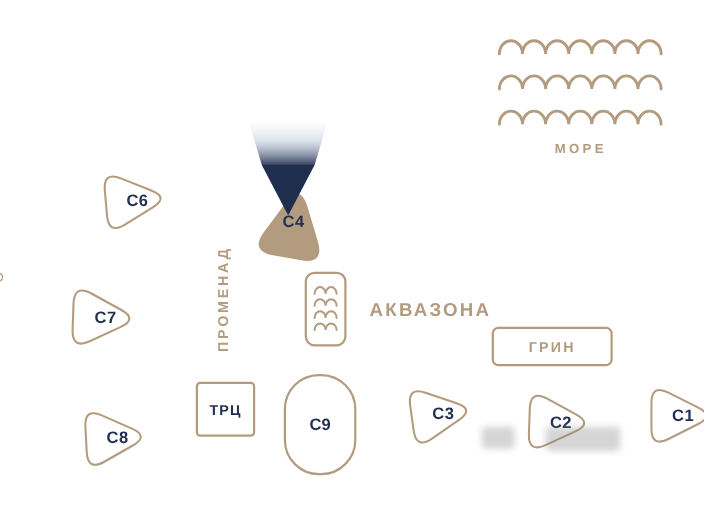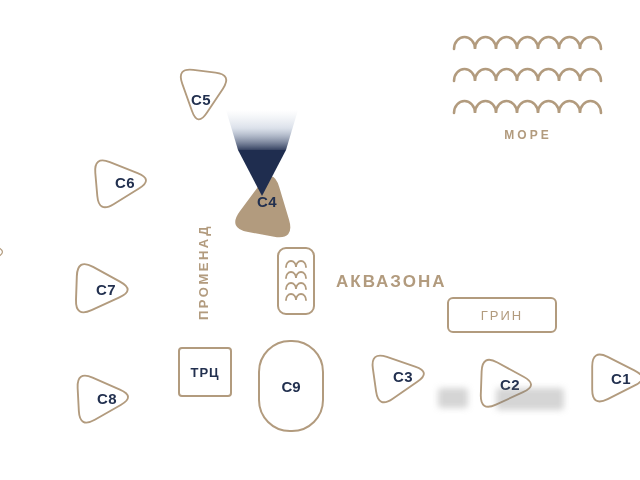--- a/index.html
+++ b/index.html
@@ -18,21 +18,21 @@
   .building svg.tri{position:absolute;inset:0;width:100%;height:100%;overflow:visible;}
   .building svg.tri path{fill:#fff;stroke:var(--accent);stroke-width:2.6;stroke-linejoin:round;}
   .building.filled svg.tri path{fill:var(--accent);stroke:var(--accent);}
   .building .label{
     position:absolute;inset:0;display:flex;align-items:center;justify-content:center;
     font-size:15px;font-weight:600;color:var(--navy);letter-spacing:.5px;
   }
   
   .b-c5{left:166px;top:62px;width:70px;height:74px;}   .b-c5 svg{transform:rotate(97deg);}
   .b-c6{left:86px;top:146px;width:78px;height:72px;}   .b-c6 svg{transform:rotate(-5deg);}
-  .b-c7{left:66px;top:252px;width:80px;height:74px;}   .b-c7 svg{transform:rotate(2deg);}
+  .b-c7{left:56px;top:252px;width:80px;height:74px;}   .b-c7 svg{transform:rotate(2deg);}
   .b-c8{left:68px;top:362px;width:78px;height:72px;}   .b-c8 svg{transform:rotate(-3deg);}
   .b-c4{left:224px;top:160px;width:86px;height:82px;z-index:2;} .b-c4 svg{transform:rotate(-80deg);}
   .b-c3{left:364px;top:340px;width:78px;height:72px;text-decoration:underline;}  .b-c3 svg{transform:rotate(-8deg);}
   .b-c2{left:472px;top:348px;width:76px;height:72px;}  .b-c2 svg{transform:rotate(2deg);}
   .b-c1{left:582px;top:342px;width:78px;height:72px;}
   .b-sliver{left:-34px;top:226px;width:46px;height:52px;}
   
   .beam{position:absolute;left:225px;top:110px;width:74px;height:86px;z-index:3;pointer-events:none;}
   
   .box{position:absolute;border:2px solid var(--accent);background:#fff;box-sizing:border-box;}
@@ -44,21 +44,21 @@
   .b-mall .label{font-size:13px;letter-spacing:1px;}
   .b-c9{left:258px;top:340px;width:66px;height:92px;border-radius:32px;}
   .b-c9 .label{font-size:15px;}
   .b-aqua{left:277px;top:247px;width:38px;height:68px;border-radius:9px;
           display:flex;align-items:center;justify-content:center;}
   .aqua-label{
     position:absolute;left:336px;top:272px;
     font-size:17px;font-weight:700;letter-spacing:2px;color:var(--accent);
   }
   .b-green{left:447px;top:297px;width:110px;height:36px;border-radius:6px;}
-  .b-green .label{font-size:13px;letter-spacing:2px;color:var(--accent);font-weight:400;}
+  .b-green .label{font-size:13px;letter-spacing:2px;color:var(--accent);font-weight:700;}
   
   .sea{position:absolute;left:452px;top:34px;width:152px;}
   .sea svg{display:block;margin-bottom:14px;}
   .sea-label{
     text-align:center;font-size:12px;font-weight:700;letter-spacing:3px;color:var(--accent);
     margin-top:-2px;
   }
   
   .promenade{
     position:absolute;left:203px;top:272px;white-space:nowrap;
@@ -89,26 +89,20 @@
   </div>
 
   <div class="promenade">ПРОМЕНАД</div>
 
   <div class="building b-sliver">
     <svg class="tri" viewBox="0 0 100 100">
       <path d="M10,34 L10,66 Q10,90 31.5,79.3 L68.5,60.7 Q90,50 68.5,39.3 L31.5,20.7 Q10,10 10,34 Z"></path>
     </svg>
   </div>
 
-  <div class="building b-c5">
-    <svg class="tri" viewBox="0 0 100 100">
-      <path d="M10,34 L10,66 Q10,90 31.5,79.3 L68.5,60.7 Q90,50 68.5,39.3 L31.5,20.7 Q10,10 10,34 Z"></path>
-    </svg>
-    <span class="label">С5</span>
-  </div>
 
   <div class="building b-c6">
     <svg class="tri" viewBox="0 0 100 100">
       <path d="M10,34 L10,66 Q10,90 31.5,79.3 L68.5,60.7 Q90,50 68.5,39.3 L31.5,20.7 Q10,10 10,34 Z"></path>
     </svg>
     <span class="label">С6</span>
   </div>
 
   <div class="building b-c7">
     <svg class="tri" viewBox="0 0 100 100">

